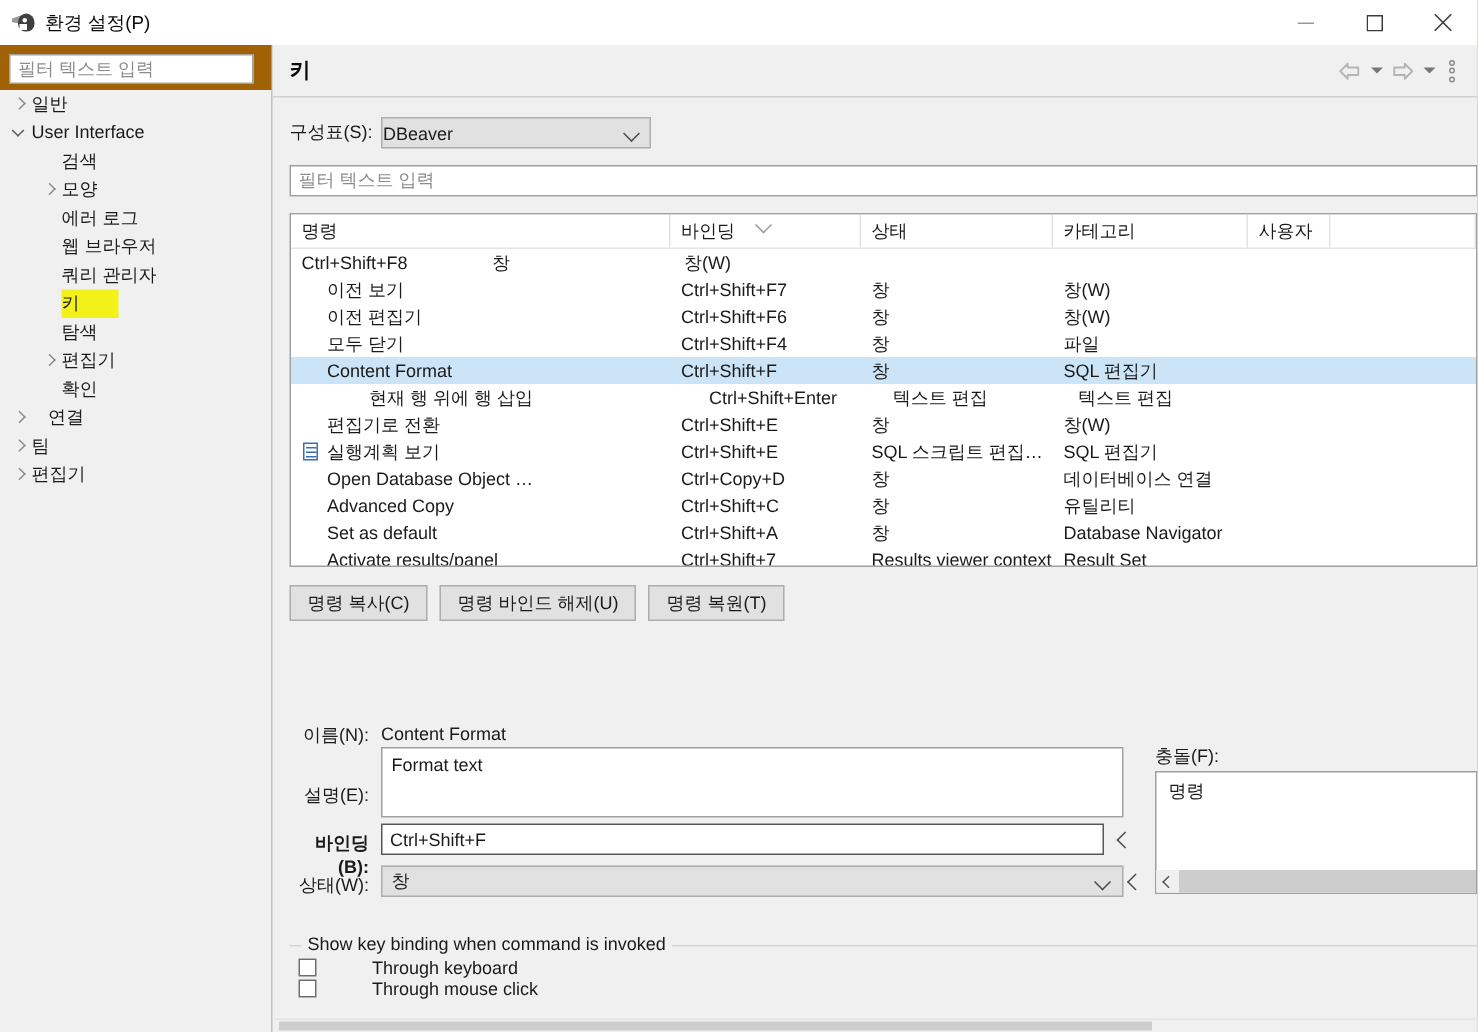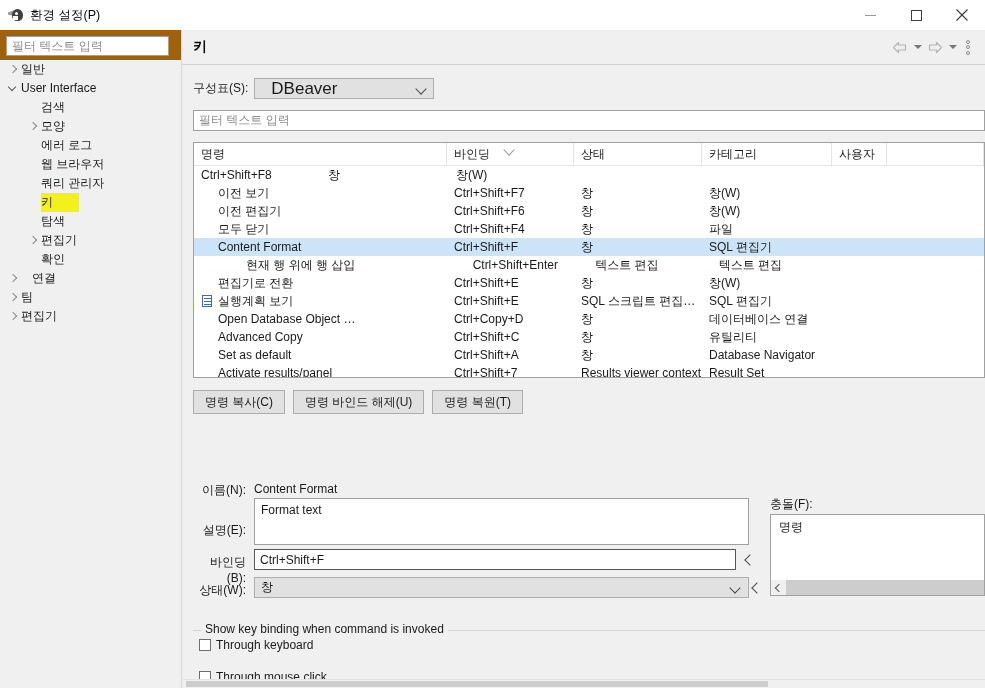--- a/index.html
+++ b/index.html
@@ -103,21 +103,21 @@
   .dots i{width:4px;height:4px;border:1px solid #8c8c8c;border-radius:50%;box-sizing:border-box;display:block;}
 
   
   .scheme-row{position:absolute;left:11px;top:48px;display:flex;align-items:center;}
   .scheme-label{font-size:12px;margin-right:6px;}
   .combo{
     width:180px;height:21px;box-sizing:border-box;
     background:#e1e1e1;border:1px solid #adadad;
     display:flex;align-items:center;position:relative;
   }
-  .combo span{padding-left:16px;font-size:17px;}
+  .combo span{padding-left:0;font-size:12px;}
   .combo .caret{
     position:absolute;right:8px;top:6px;width:7px;height:7px;
     border-right:1.5px solid #4a4a4a;border-bottom:1.5px solid #4a4a4a;
     transform:rotate(45deg);
   }
 
   
   .filter-tbl{
     position:absolute;left:11px;top:80px;width:792px;height:21px;
     box-sizing:border-box;background:#ffffff;border:1px solid #a0a0a0;
@@ -167,21 +167,21 @@
     background:#e1e1e1;border:1px solid #adadad;
     font-size:12px;color:#1a1a1a;
     display:flex;align-items:center;justify-content:center;
     padding:0 11px;
   }
 
   
   .frm-label{position:absolute;font-size:12px;color:#1a1a1a;text-align:right;}
   .lbl-name{left:11px;top:452px;width:53px;}
   .lbl-desc{left:11px;top:492px;width:53px;}
-  .lbl-bind{left:11px;top:524px;width:53px;}
+  .lbl-bind{left:11px;top:524px;width:53px;font-weight:bold;}
   .lbl-state{left:11px;top:552px;width:53px;}
 
   .val-name{position:absolute;left:72px;top:452px;font-size:12px;}
 
   .desc-box{
     position:absolute;left:72px;top:468px;width:495px;height:47px;
     box-sizing:border-box;background:#ffffff;border:1px solid #a0a0a0;
   }
   .desc-box span{display:block;padding:4px 0 0 6px;font-size:12px;}
 
@@ -238,23 +238,23 @@
   .grp{
     position:absolute;left:11px;top:592px;width:792px;height:60px;
   }
   .grp-line{
     position:absolute;left:0;top:8px;width:792px;height:1px;background:#d5d5d5;
   }
   .grp-title{
     position:absolute;left:8px;top:0;background:#f0f0f0;padding:0 4px;
     font-size:12px;color:#1a1a1a;
   }
-  .chk-row{position:absolute;left:6px;display:flex;align-items:center;}
+  .chk-row{position:absolute;left:6px;display:flex;align-items:center;gap:32px;}
   .chk-row.r1{top:16px;}
-  .chk-row.r2{top:48px;}
+  .chk-row.r2{top:30px;}
   .chkbox{
     width:12px;height:12px;box-sizing:border-box;
     background:#ffffff;border:1px solid #6d6d6d;margin-right:5px;flex:none;
   }
   .chk-label{font-size:12px;}
 
   
   .bottom-sb{
     position:absolute;left:183px;bottom:0;width:802px;height:8px;background:#f0f0f0;
   }

